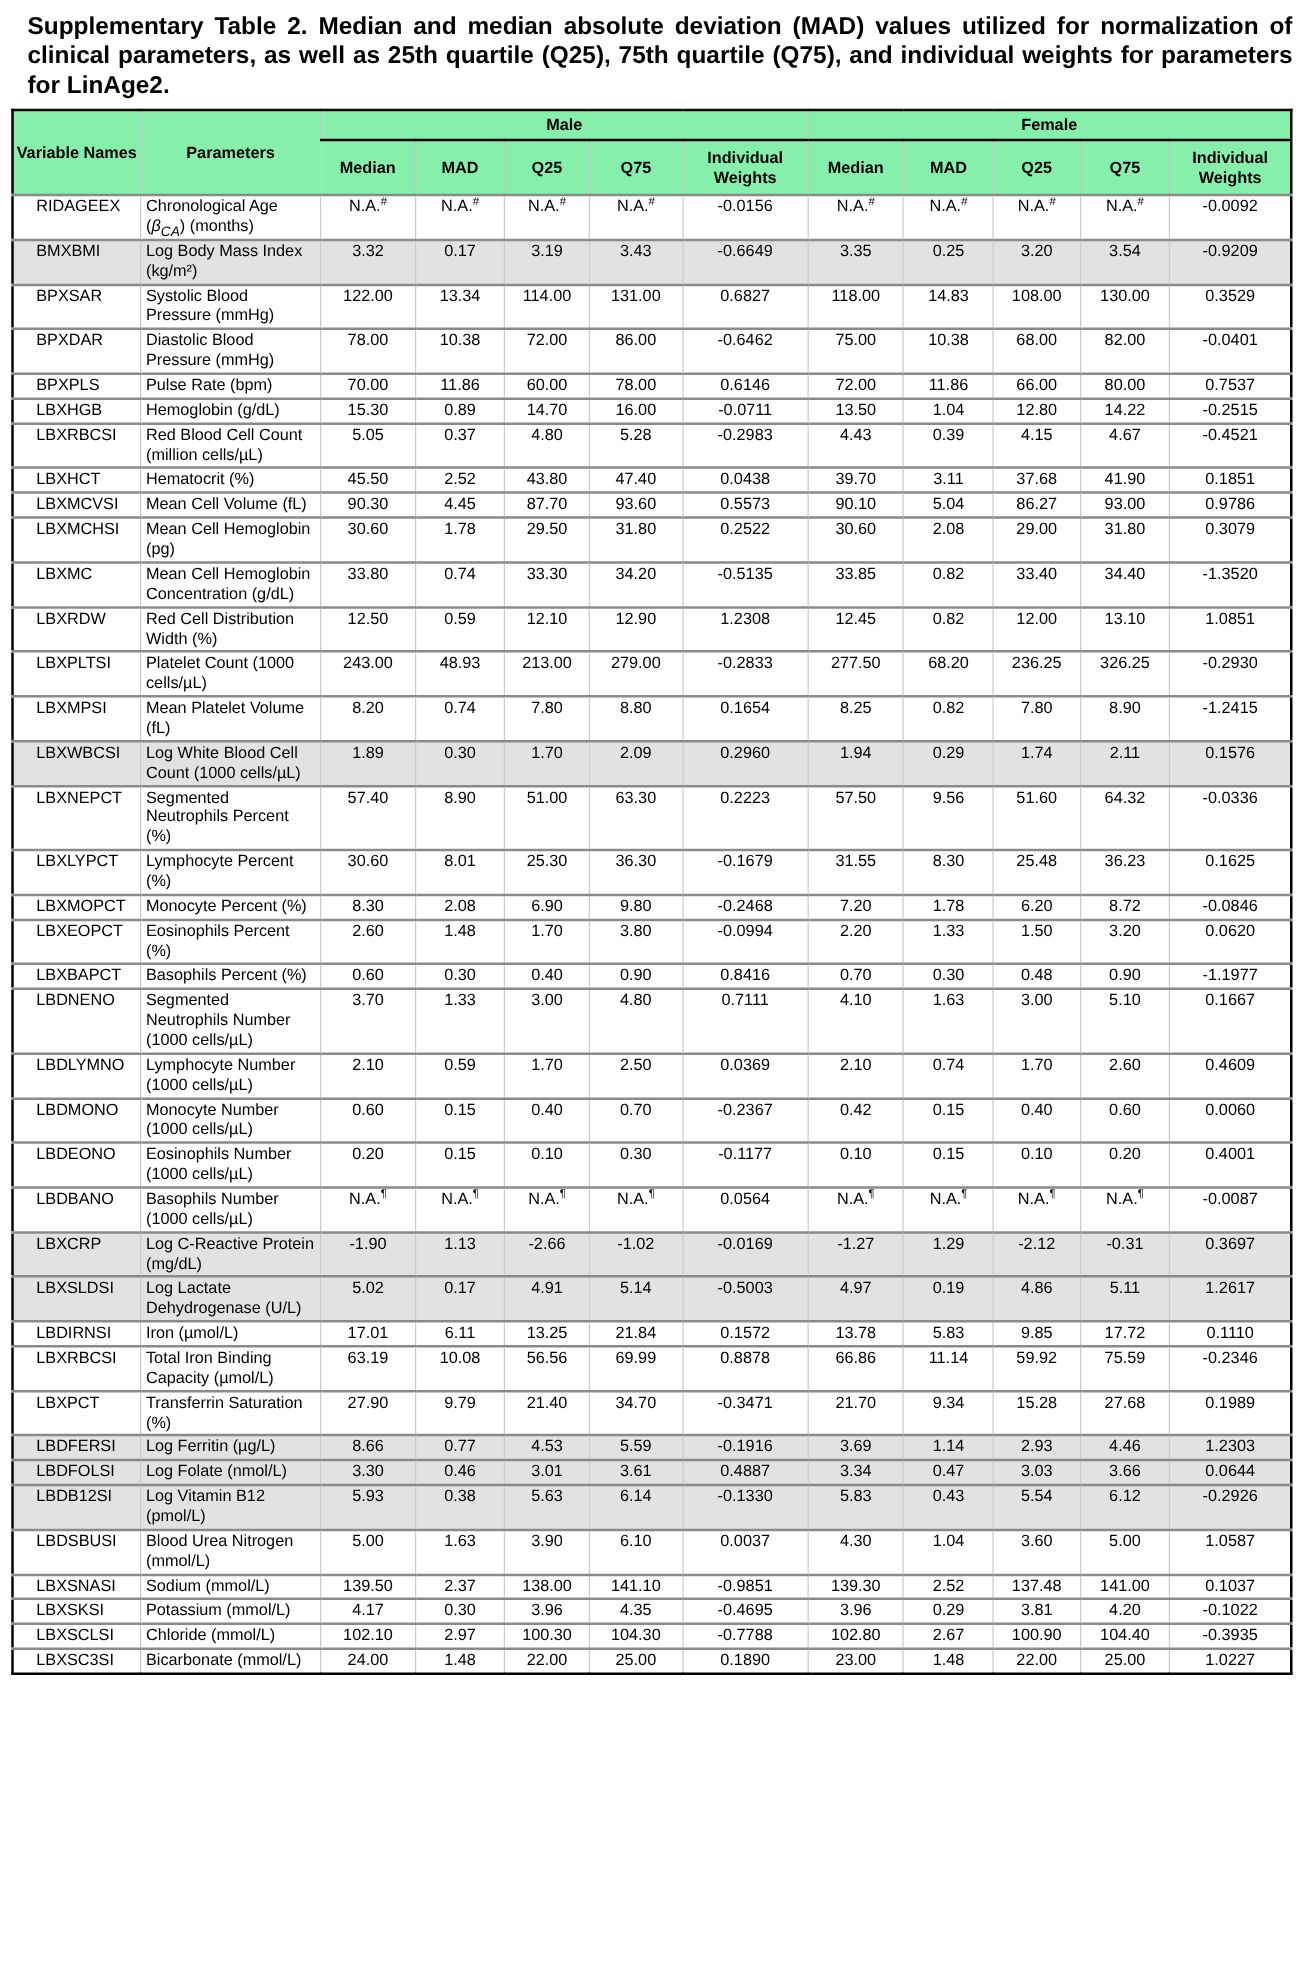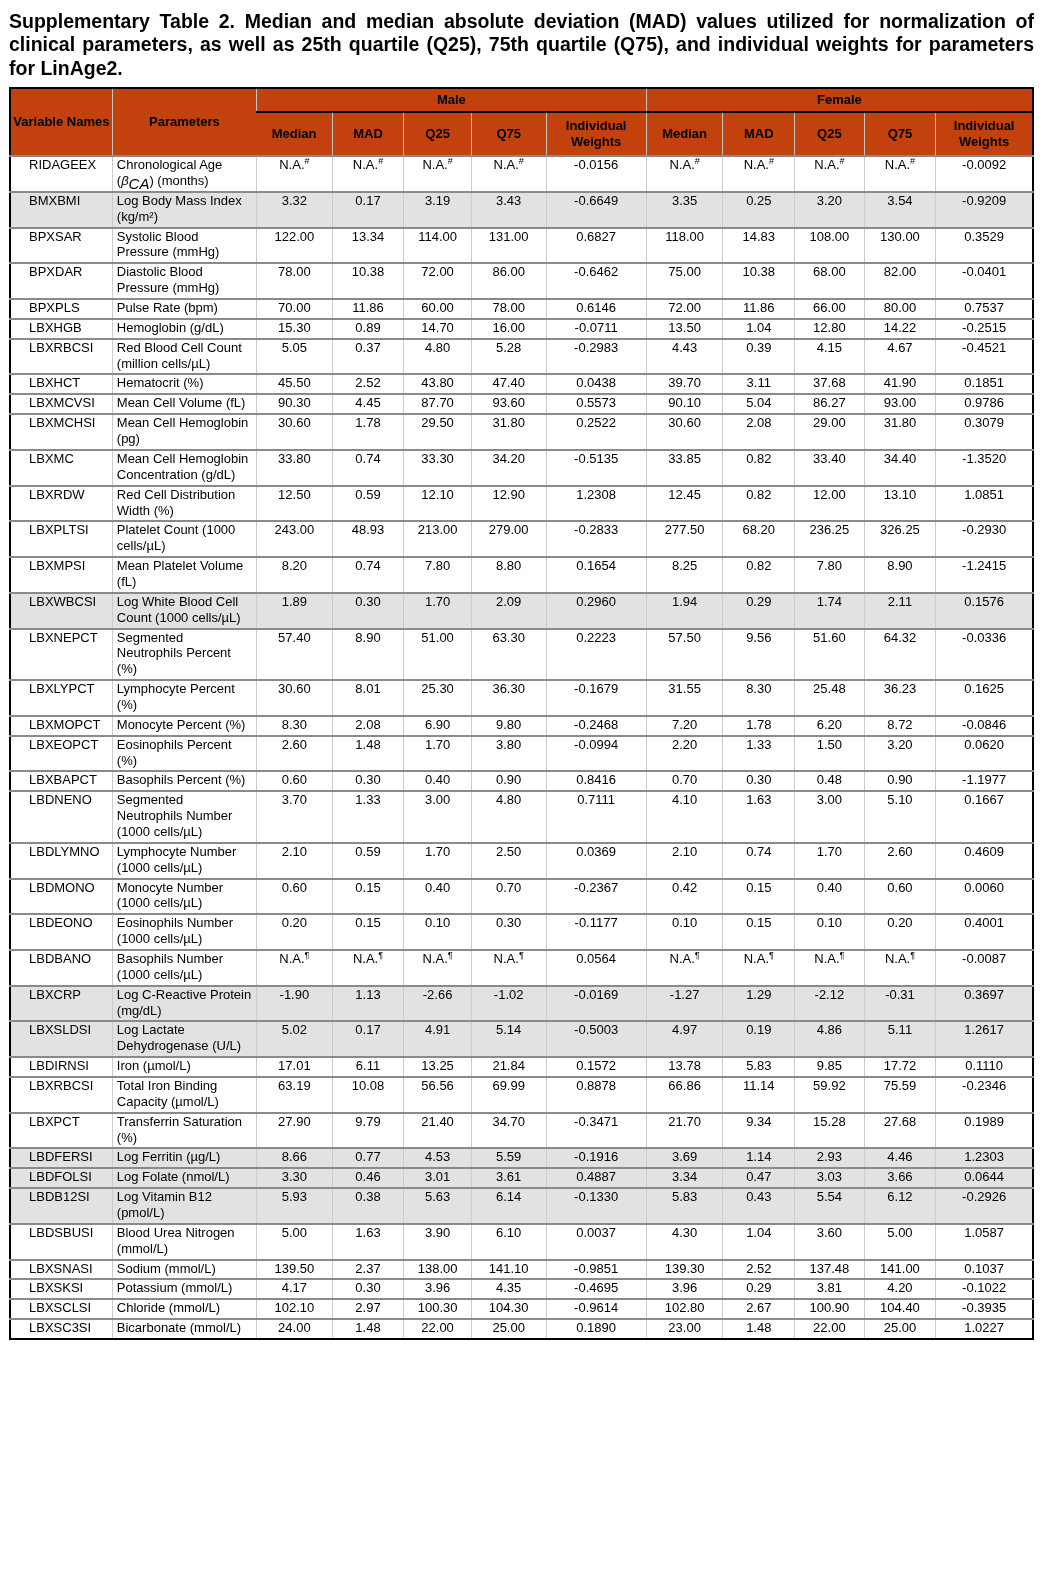--- a/index.html
+++ b/index.html
@@ -13,34 +13,34 @@
     width: 1043px;
     box-sizing: border-box;
     padding: 8px 9px 6px 9px;
     background: #ffffff;
   }
   .title {
     font-size: 19.5px;
     font-weight: bold;
     line-height: 1.2;
     text-align: justify;
-    margin: 2px 0 7px 0;
+    margin: 2px 0 7px 13px;
   }
   table.data-table {
     width: 100%;
     border-collapse: collapse;
     border: 2px solid #000000;
     table-layout: fixed;
     font-size: 13px;
   }
   thead {
     border-bottom: 2px solid #1a1a1a;
   }
   thead th {
-    background: #c2410c;
+    background: #86efac;
     font-weight: bold;
     text-align: center;
     vertical-align: middle;
     padding: 1px 2px;
     line-height: 1.25;
     border-left: 1px solid #c4c4c4;
   }
   thead th:first-child { border-left: none; }
   thead th.group {
     border-bottom: 2px solid #000000;
@@ -54,21 +54,21 @@
     vertical-align: top;
     line-height: 1.22;
     background: #ffffff;
   }
   tbody td:first-child { border-left: none; }
   tbody tr.shaded td { background: #e2e2e2; }
   td.var   { text-align: left; padding-left: 18px; }
   td.param { text-align: left; }
   td.num   { text-align: center; }
   sup { font-size: 9px; line-height: 0; }
-  sub { font-size: 15px; line-height: 0; }
+  sub { font-size: 11px; line-height: 0; }
 </style>
 </head>
 <body>
 
 <div class="page">
   <div class="title">Supplementary Table 2. Median and median absolute deviation (MAD) values utilized for normalization of clinical parameters, as well as 25th quartile (Q25), 75th quartile (Q75), and individual weights for parameters for LinAge2.</div>
 
   <table class="data-table">
     <colgroup>
       <col style="width:10.0%">
@@ -609,21 +609,21 @@
           <td class="num">4.20</td>
           <td class="num">-0.1022</td>
         </tr>
         <tr>
           <td class="var">LBXSCLSI</td>
           <td class="param">Chloride (mmol/L)</td>
           <td class="num">102.10</td>
           <td class="num">2.97</td>
           <td class="num">100.30</td>
           <td class="num">104.30</td>
-          <td class="num">-0.9614</td>
+          <td class="num">-0.7788</td>
           <td class="num">102.80</td>
           <td class="num">2.67</td>
           <td class="num">100.90</td>
           <td class="num">104.40</td>
           <td class="num">-0.3935</td>
         </tr>
         <tr>
           <td class="var">LBXSC3SI</td>
           <td class="param">Bicarbonate (mmol/L)</td>
           <td class="num">24.00</td>

